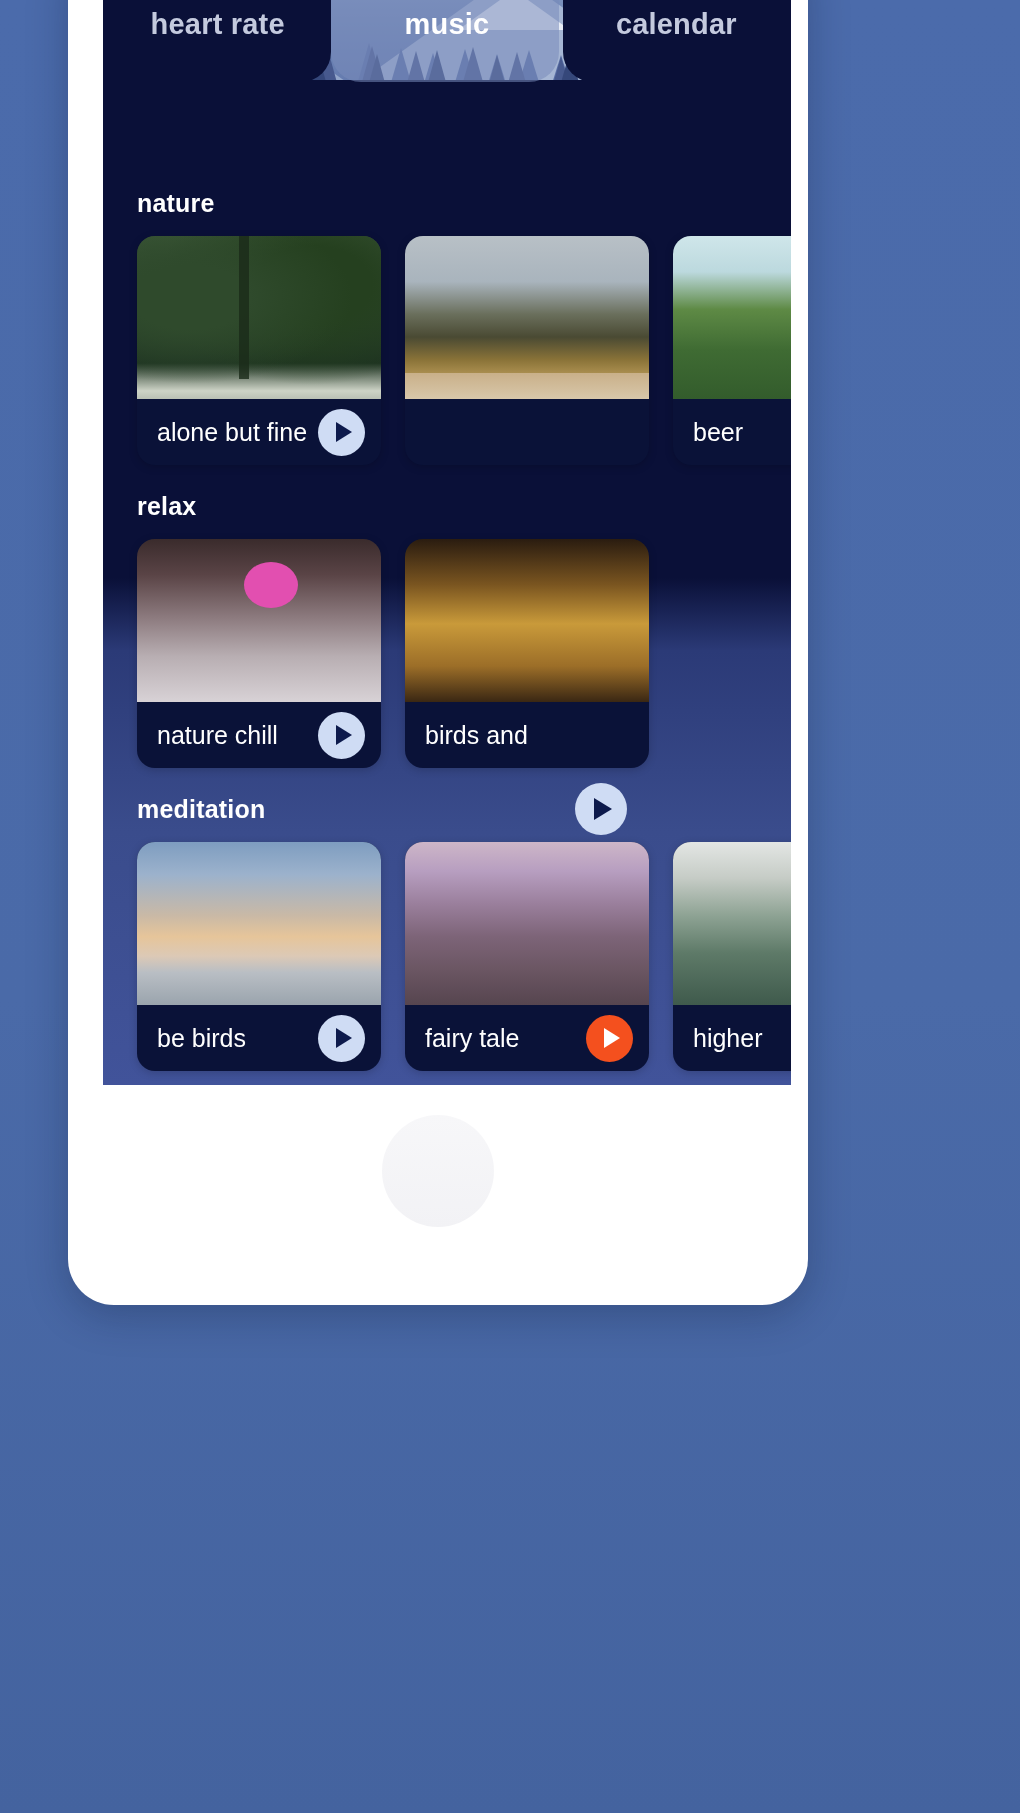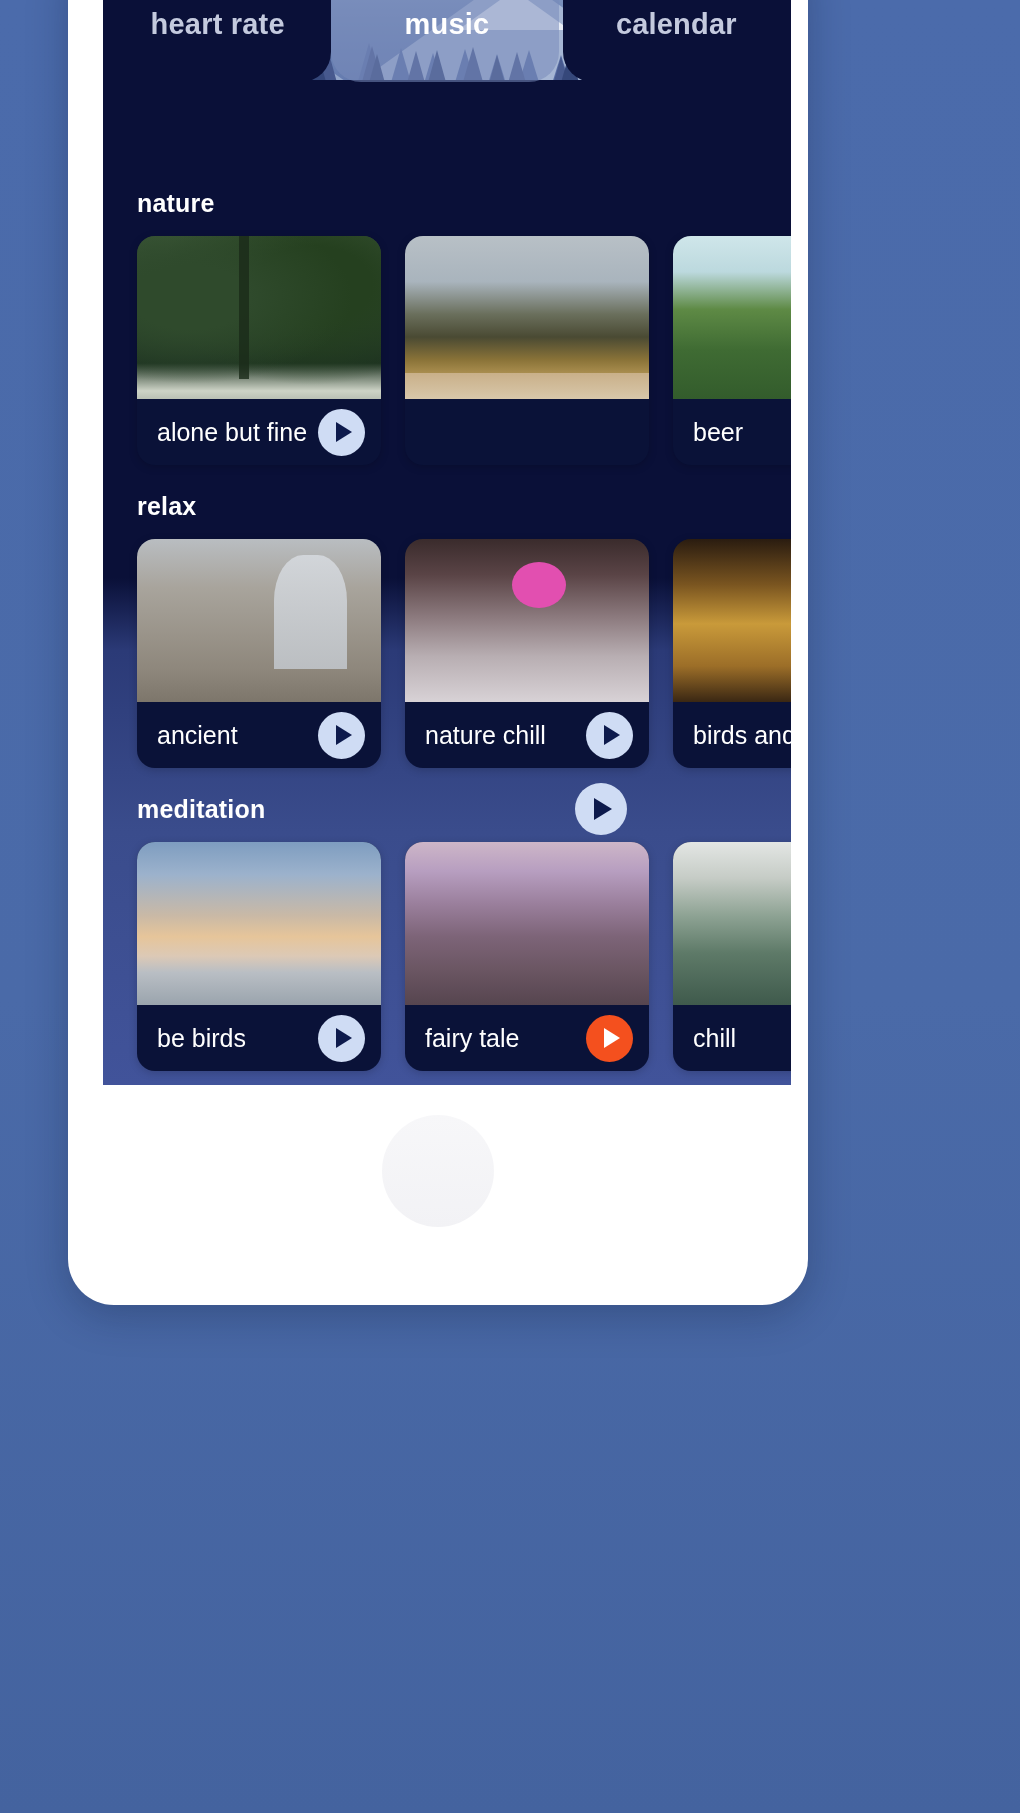--- a/index.html
+++ b/index.html
@@ -329,31 +329,20 @@
                 </div>
               </div>
             </div>
             <div class="section">
               <div class="section-head">
                 <div class="section-title">relax</div>
               </div>
               <div class="row">
                 <div class="card">
                   <div class="card-img">
-                    <div class="ph ph-ancient"></div>
-                  </div>
-                  <div class="card-bar">
-                    <div class="card-label">ancient</div>
-                    <div class="play">
-                      <div class="tri"></div>
-                    </div>
-                  </div>
-                </div>
-                <div class="card">
-                  <div class="card-img">
                     <div class="ph ph-asian"></div>
                   </div>
                   <div class="card-bar">
                     <div class="card-label">nature chill</div>
                     <div class="play">
                       <div class="tri"></div>
                     </div>
                   </div>
                 </div>
                 <div class="card">
@@ -394,21 +383,21 @@
                     <div class="play accent">
                       <div class="tri"></div>
                     </div>
                   </div>
                 </div>
                 <div class="card">
                   <div class="card-img">
                     <div class="ph ph-higher"></div>
                   </div>
                   <div class="card-bar">
-                    <div class="card-label">chill</div>
+                    <div class="card-label">higher</div>
                   </div>
                 </div>
               </div>
             </div>
           </div>
       </div>
 
     </div>
 
     <div id="home-button"></div>

